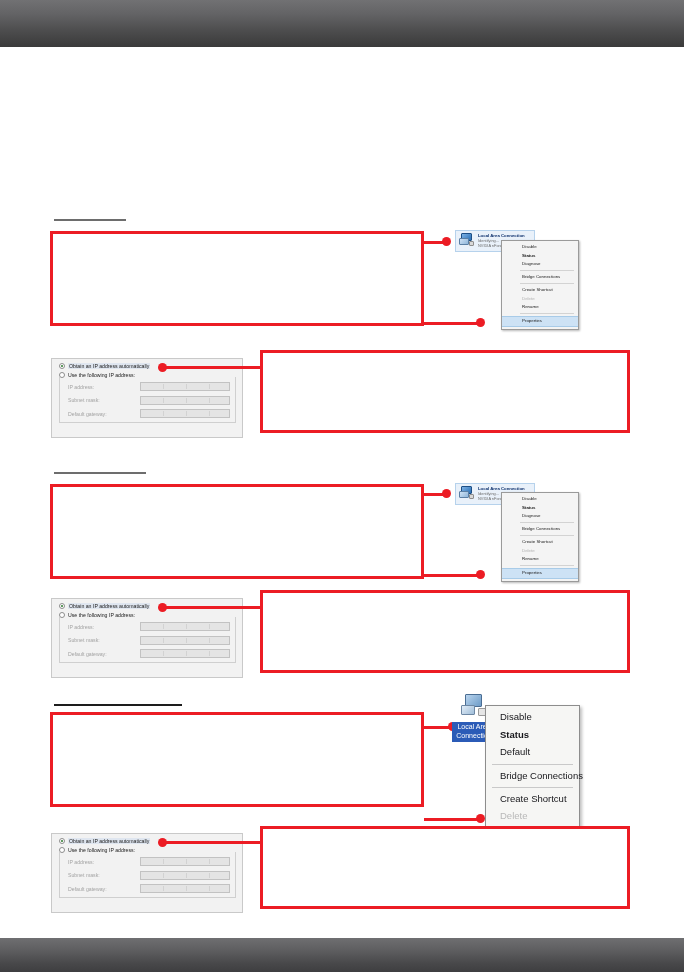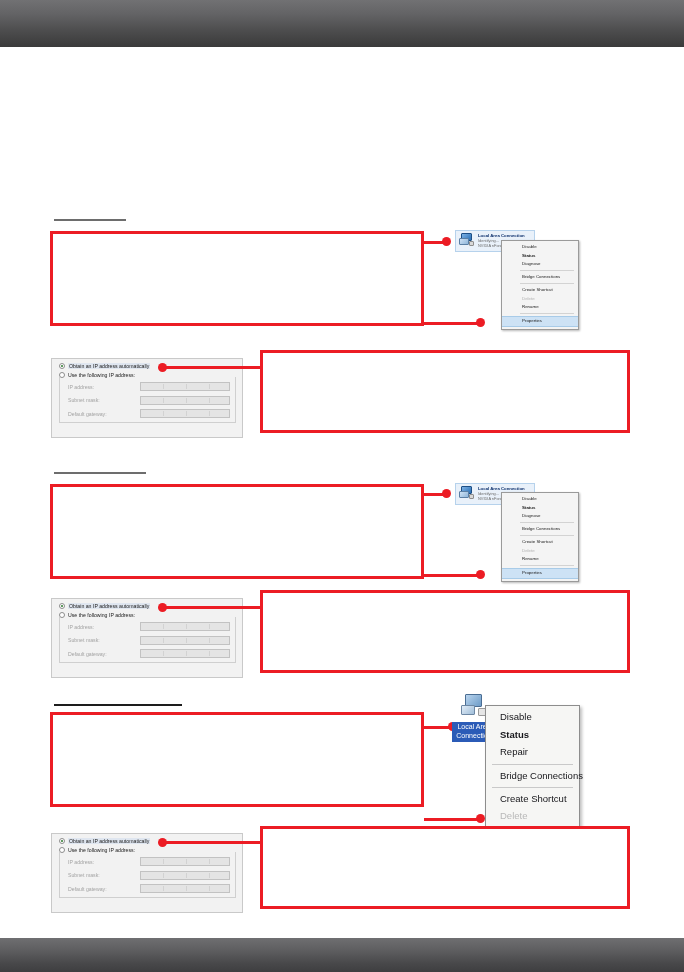--- a/index.html
+++ b/index.html
@@ -400,21 +400,21 @@
     </div>
     <div class="lblxp">
       <div>Local Area</div>
       <div>Connection</div>
     </div>
   </div>
 
   <div class="ctxmenu-xp" style="left:485px; top:705px; width:95px;">
     <div class="mi">Disable</div>
     <div class="mi bold">Status</div>
-    <div class="mi">Repair</div>
+    <div class="mi">Default</div>
     <div class="sep"></div>
     <div class="mi">Bridge Connections</div>
     <div class="sep"></div>
     <div class="mi">Create Shortcut</div>
     <div class="mi disabled">Delete</div>
     <div class="mi">Rename</div>
     <div class="sep"></div>
     <div class="mi sel">Properties</div>
   </div>
 

